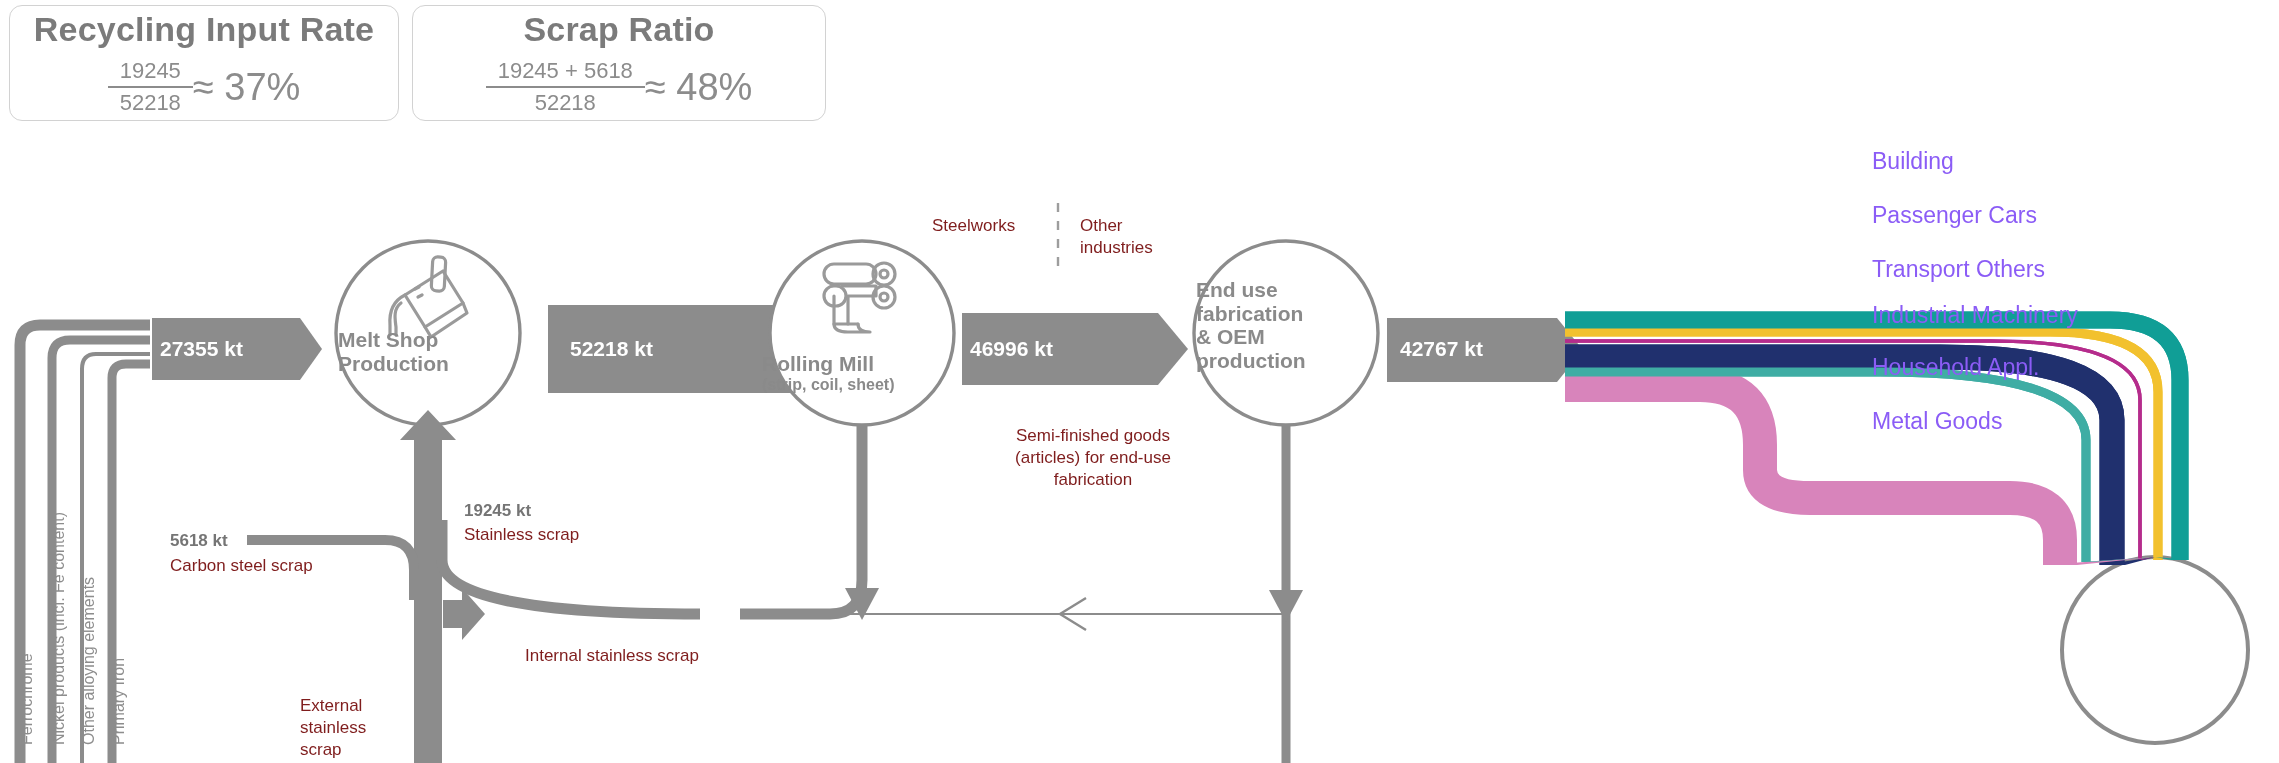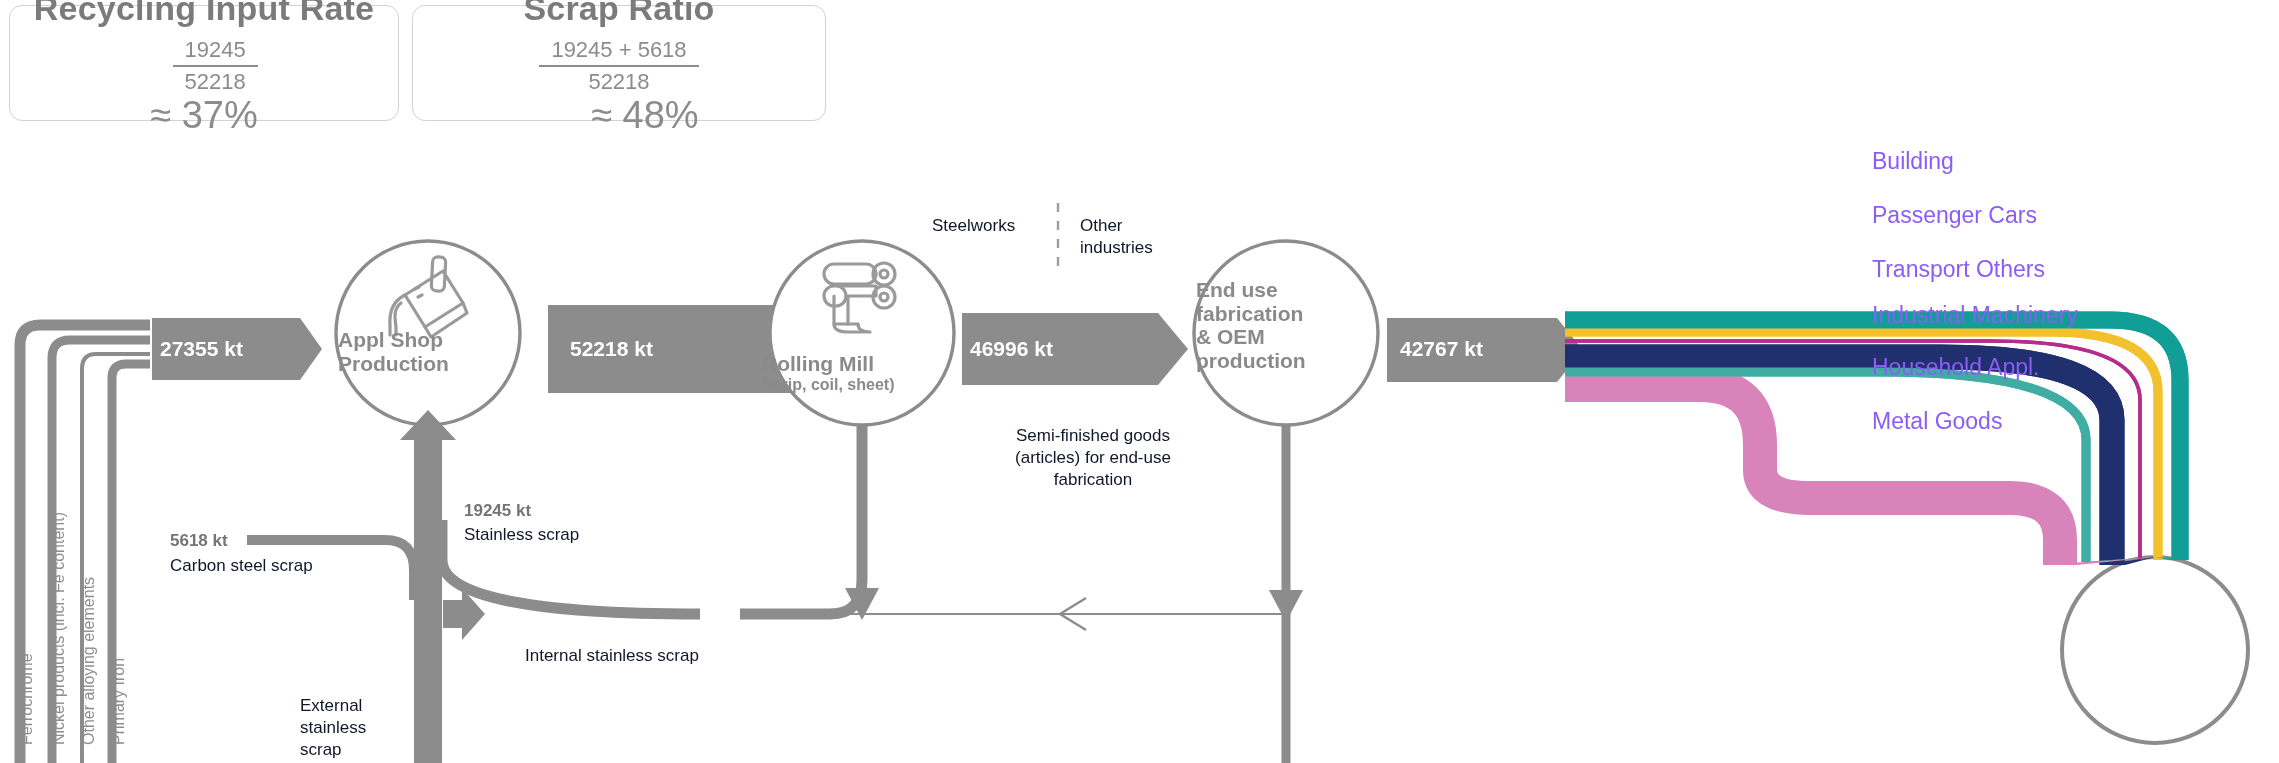--- a/index.html
+++ b/index.html
@@ -39,22 +39,22 @@
   }
   .kpi-title {
     font-size: 34px;
     font-weight: bold;
     color: #7b7b7b;
     letter-spacing: 0.2px;
     margin-bottom: 10px;
   }
   .kpi-expr {
     display: flex;
-    flex-direction: column;
-    align-items: flex-end;
+    flex-direction: row;
+    align-items: center;
     justify-content: center;
     color: #8c8c8c;
   }
   .frac {
     display: flex;
     flex-direction: column;
     align-items: center;
     line-height: 1.12;
   }
   .frac .num {
@@ -85,21 +85,21 @@
   .node-label .l1 { font-size: 21px; line-height: 1.12; }
   .node-label .sub { font-size: 16px; line-height: 1.15; }
   .flow-value {
     position: absolute;
     color: #ffffff;
     font-size: 21px;
     font-weight: bold;
   }
   .ann {
     position: absolute;
-    color: #0f172a;
+    color: #7f1d1d;
     font-size: 17px;
     line-height: 1.3;
   }
   .ann.bold { font-weight: bold; color: #757575; }
   .ann.center { text-align: center; }
   .enduse-label {
     position: absolute;
     color: #8b5cf6;
     font-size: 23px;
     white-space: nowrap;
@@ -244,21 +244,21 @@
       <path d="M2082,562 L2091,562 L2155,557 Z" fill="#3fada4"></path>
       <path d="M2100,565 L2125,565 L2155,557 Z" fill="#20306e"></path>
       <path d="M2138,560 L2142,560 L2155,557 Z" fill="#b52c8c"></path>
       <path d="M2153,560 L2163,560 L2155,557 Z" fill="#f2c12e"></path>
       <path d="M2172,560 L2189,560 L2155,557 Z" fill="#109e96"></path>
     </g>
 
   </svg>
 
   <div class="node-label" style="left:338px; top:328px; width:180px;">
-    <div class="l1">Appl Shop</div>
+    <div class="l1">Melt Shop</div>
     <div class="l1">Production</div>
   </div>
 
   <div class="node-label" style="left:762px; top:352px; width:200px;">
     <div class="l1">Rolling Mill</div>
     <div class="sub">(strip, coil, sheet)</div>
   </div>
 
   <div class="node-label" style="left:1196px; top:278px; width:180px;">
     <div class="l1">End use</div>

